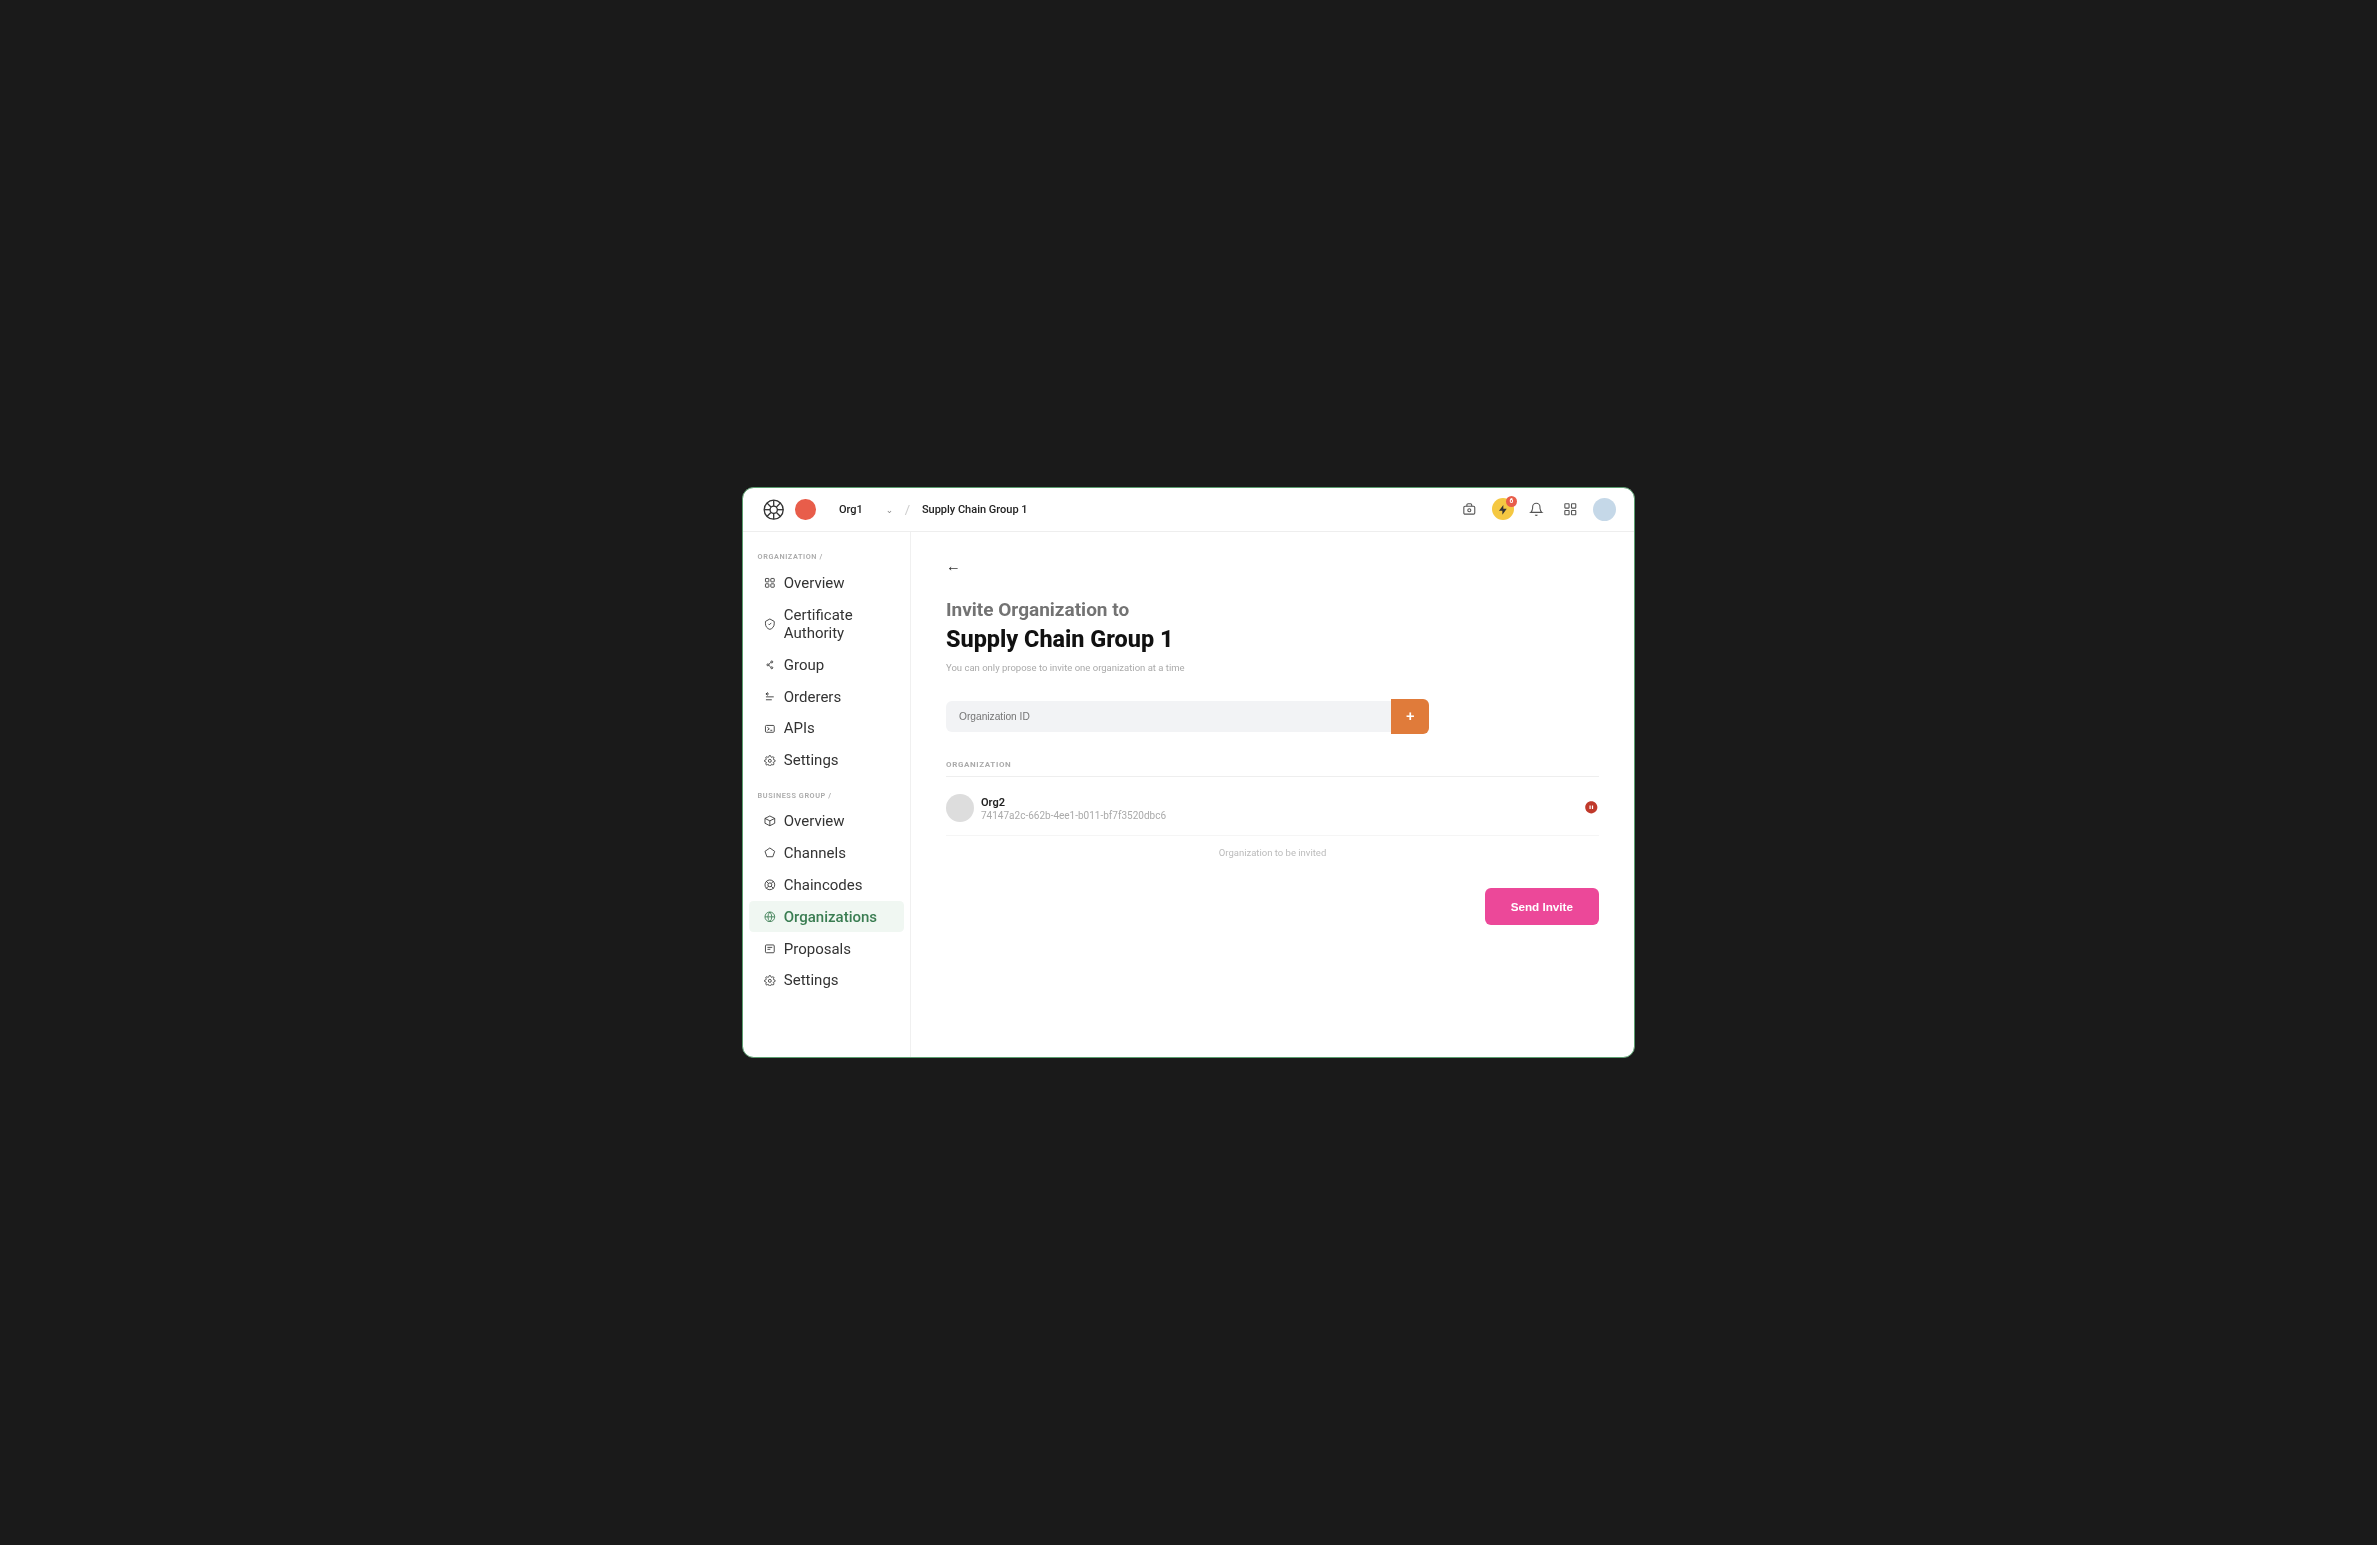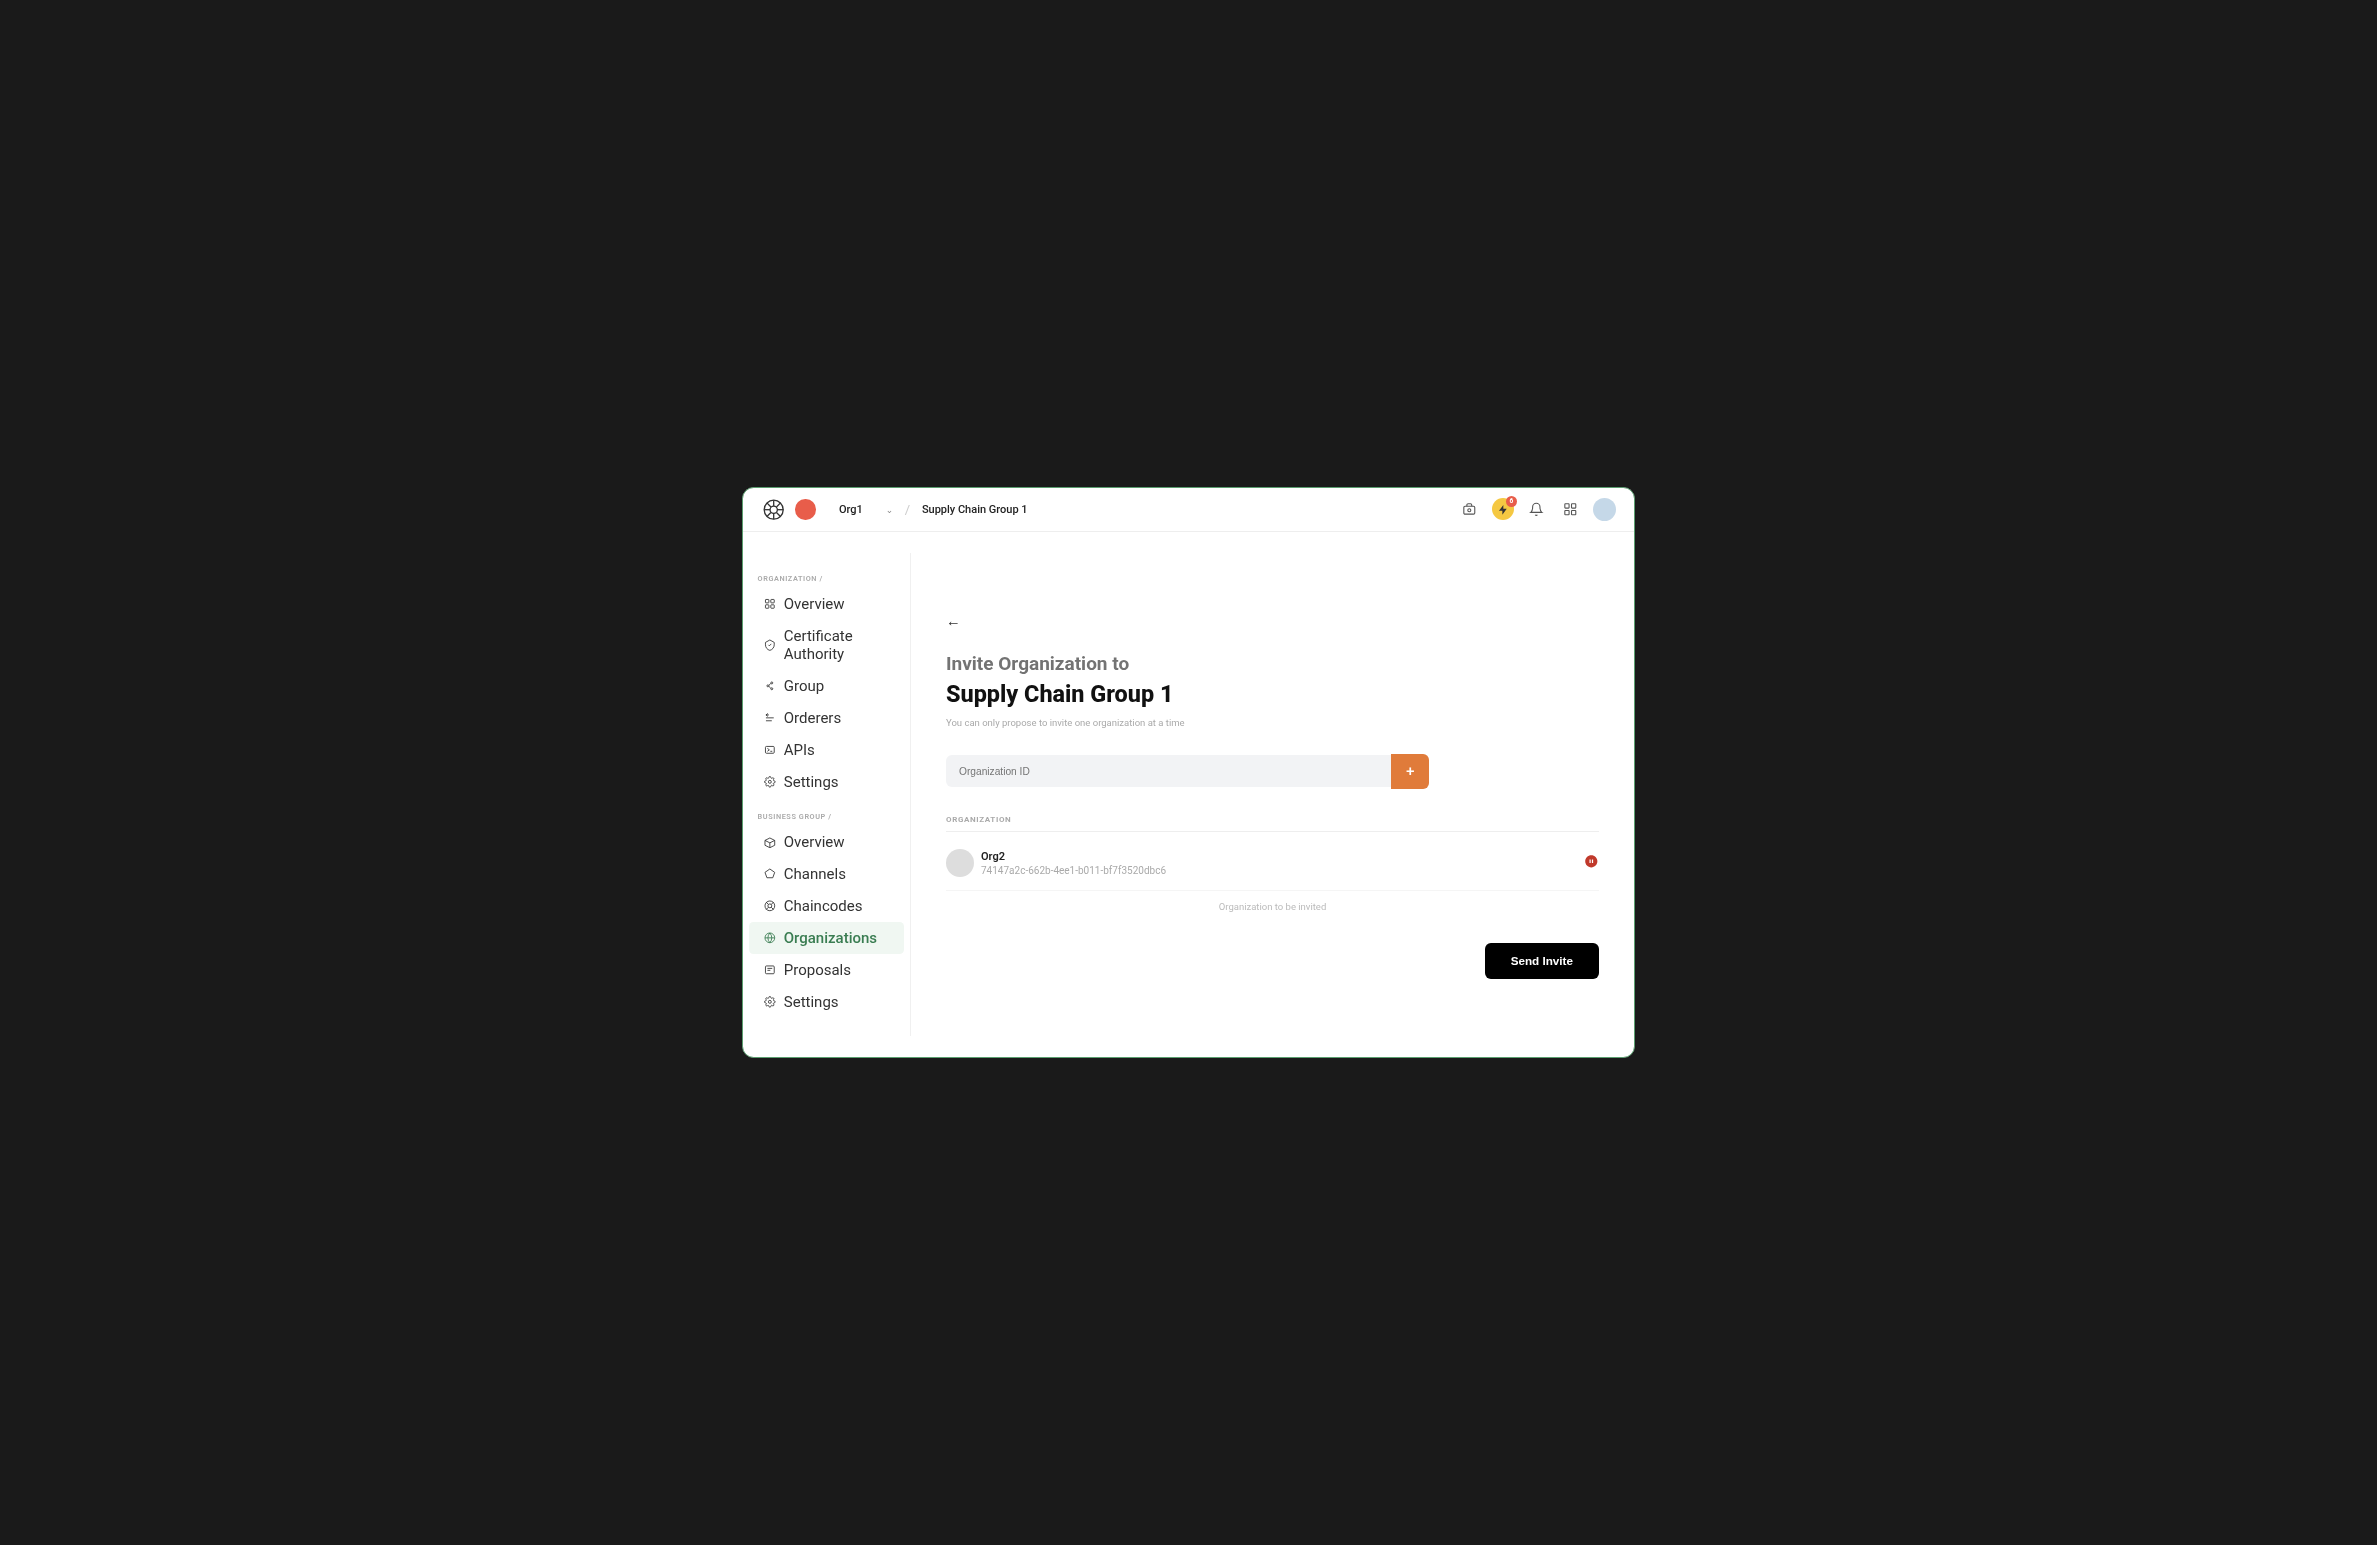--- a/index.html
+++ b/index.html
@@ -97,21 +97,20 @@
     .user-avatar-header {
       width: 23.4px;
       height: 23.4px;
       border-radius: 50%;
       background: #c5d8e8;
     }
     
     .main-layout {
       display: flex;
       flex: 1;
-      align-items: center;
     }
     
     .sidebar {
       width: 168px;
       padding: 17.6px 0;
       border-right: 0.7px solid #f0f0f0;
       flex-shrink: 0;
     }
     .sidebar-section-label {
       font-size: 7.3px;
@@ -252,21 +251,21 @@
       font-size: 9.5px;
       padding: 10.2px 0;
     }
     
     .send-invite-row {
       display: flex;
       justify-content: flex-end;
       margin-top: 20.5px;
     }
     .send-invite-btn {
-      background: #000000;
+      background: #ec4899;
       color: #fff;
       border: none;
       border-radius: 5.9px;
       padding: 11.7px 26px;
       font-size: 11.7px;
       font-weight: 600;
       cursor: pointer;
     }
   </style>
 </head>

